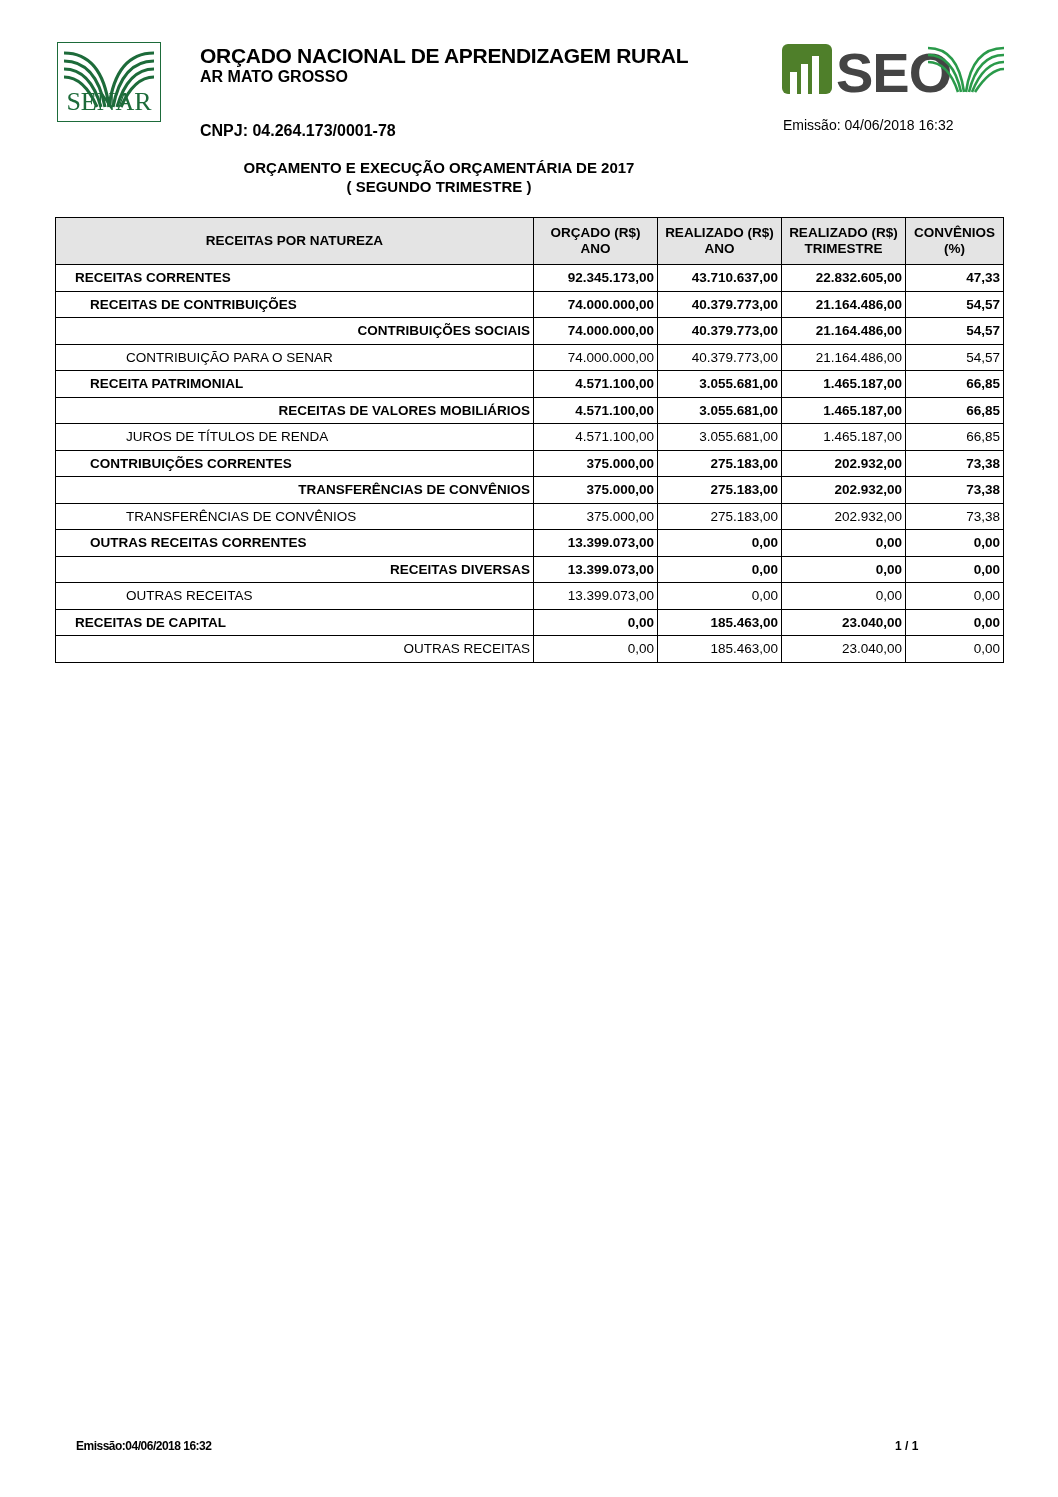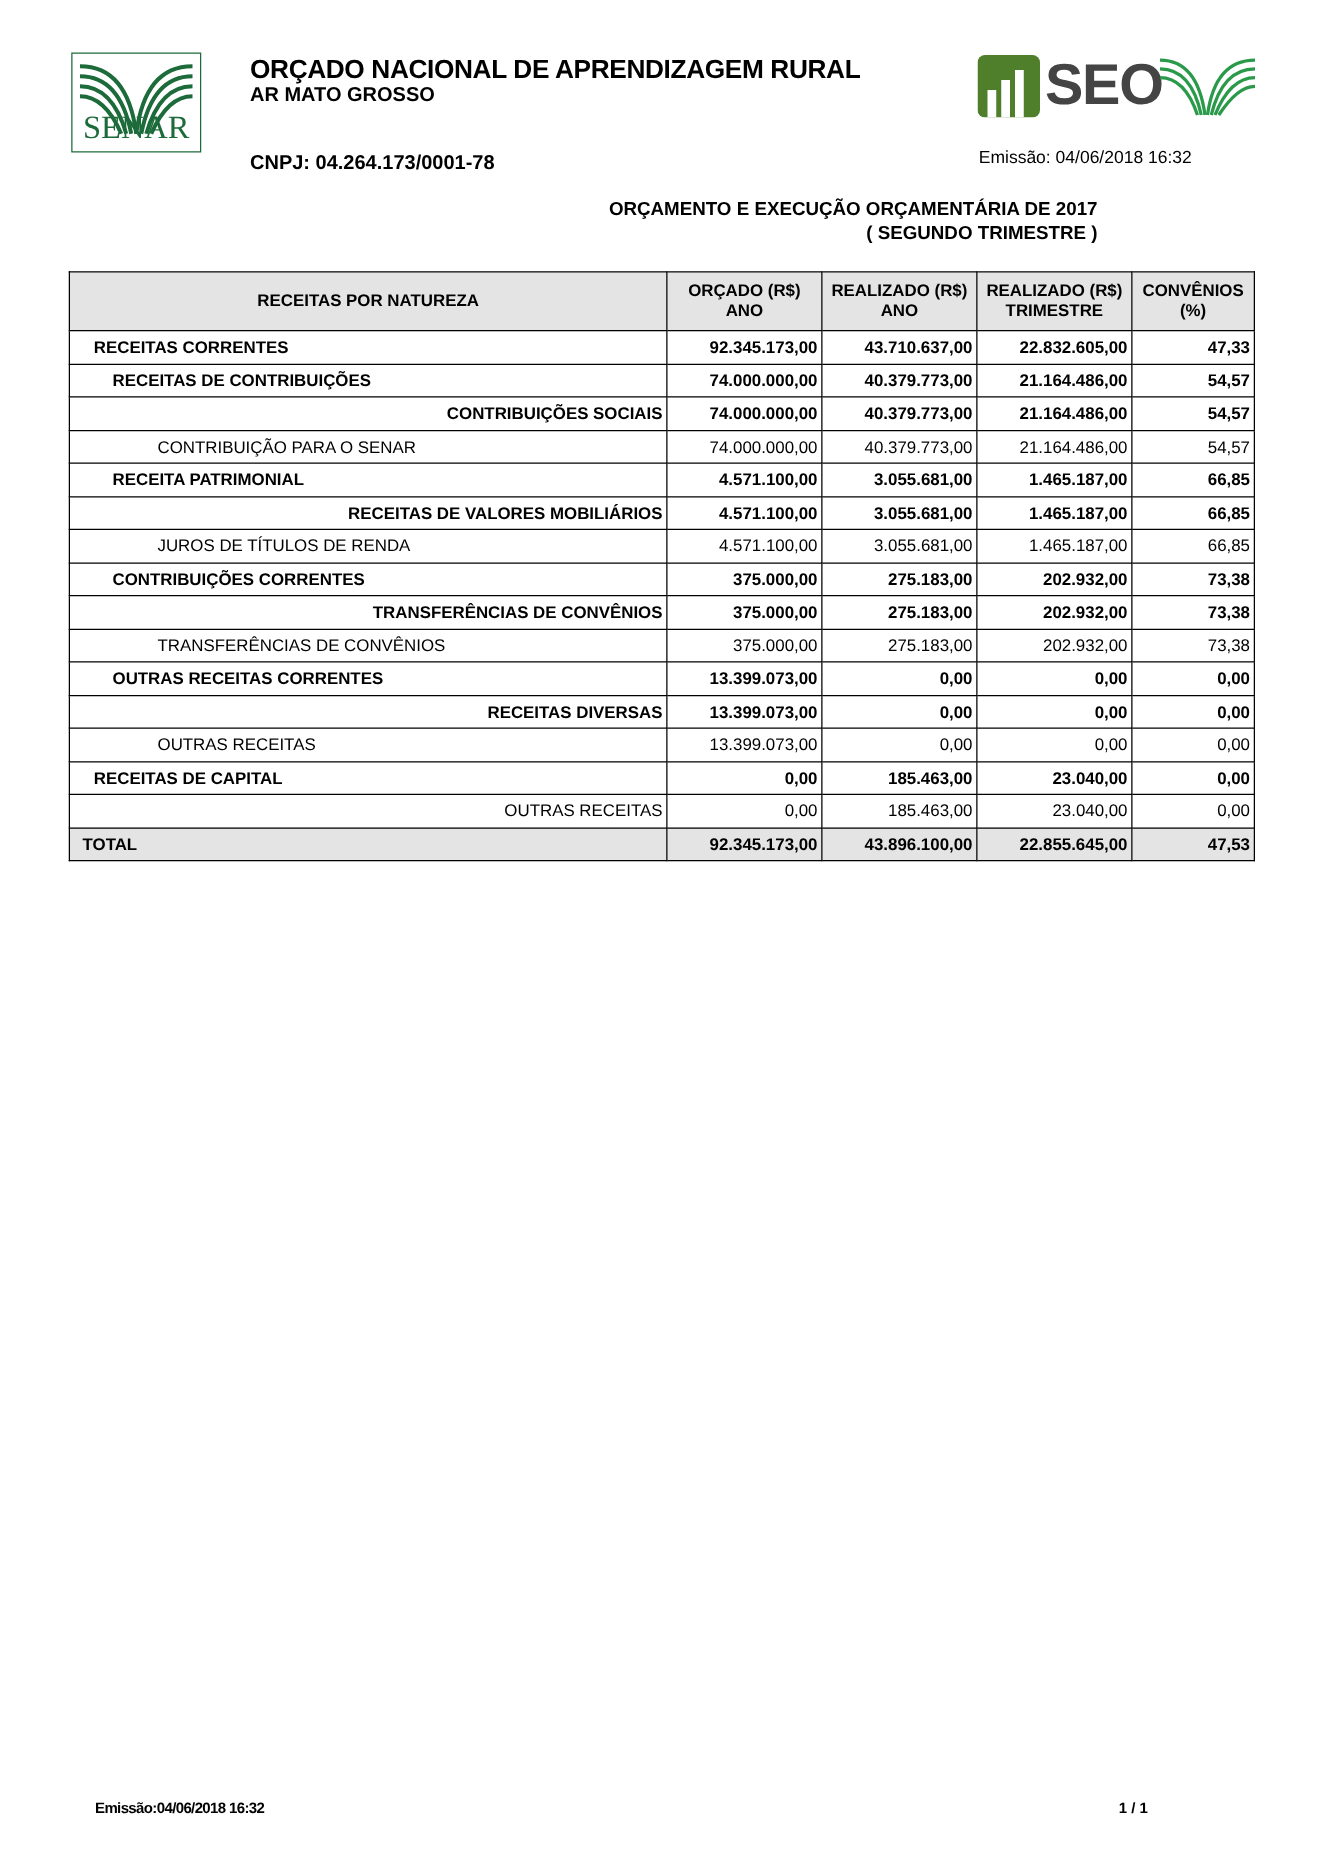--- a/index.html
+++ b/index.html
@@ -7,24 +7,24 @@
 
   .logo-senar { position: absolute; left: 57px; top: 42px; width: 104px; height: 80px; border: 1.5px solid #1d6b3a; box-sizing: border-box; background: #fff; }
   .logo-senar svg { position: absolute; left: 4px; top: 4px; }
   .logo-senar .senar-text { position: absolute; left: 0; right: 0; bottom: 4px; text-align: center; font-family: "Liberation Serif", serif; font-size: 26px; color: #1d6b3a; letter-spacing: 0px; }
 
   .org-title { position: absolute; left: 200px; top: 44px; font-size: 21px; font-weight: bold; letter-spacing: -0.3px; }
   .org-sub { position: absolute; left: 200px; top: 68px; font-size: 16px; font-weight: bold; }
   .org-cnpj { position: absolute; left: 200px; top: 122px; font-size: 16px; font-weight: bold; }
 
   .logo-seo { position: absolute; left: 782px; top: 44px; width: 222px; height: 52px; }
-  .logo-seo .seo-text { position: absolute; left: 54px; top: -4px; font-size: 46px; font-weight: bold; color: #444; letter-spacing: -1px; }
+  .logo-seo .seo-text { position: absolute; left: 54px; top: -4px; font-size: 56px; font-weight: bold; color: #444; letter-spacing: -1px; }
   .emissao { position: absolute; left: 783px; top: 117px; font-size: 14px; }
 
-  .report-title { position: absolute; left: 0; width: 878px; top: 158px; text-align: right; font-size: 15px; font-weight: bold; line-height: 19px; }
+  .report-title { position: absolute; left: 0; width: 878px; top: 158px; text-align: center; font-size: 15px; font-weight: bold; line-height: 19px; }
 
   table.budget { position: absolute; left: 55px; top: 217px; width: 948px; border-collapse: collapse; table-layout: fixed; }
   table.budget th, table.budget td { border: 1.5px solid #000; height: 26.5px; padding: 0 3px; font-size: 13.5px; box-sizing: border-box; }
   table.budget th { background: #e4e4e4; font-weight: bold; text-align: center; height: 47px; line-height: 16px; font-size: 13.5px; }
   table.budget td.num { text-align: right; font-weight: bold; }
   table.budget td.num.plain { font-weight: normal; }
   table.budget tr.bold td.label { font-weight: bold; }
   table.budget tr.total td { background: #e4e4e4; font-weight: bold; }
   .lvl0 { padding-left: 19px !important; }
   .lvl1 { padding-left: 34px !important; }
@@ -202,24 +202,17 @@
       <td class="num">23.040,00</td>
       <td class="num">0,00</td>
     </tr>
     <tr>
       <td class="label lvl2">OUTRAS RECEITAS</td>
       <td class="num plain">0,00</td>
       <td class="num plain">185.463,00</td>
       <td class="num plain">23.040,00</td>
       <td class="num plain">0,00</td>
     </tr>
-    <tr class="total">
-      <td class="label lvlT">TOTAL</td>
-      <td class="num">92.345.173,00</td>
-      <td class="num">43.896.100,00</td>
-      <td class="num">22.855.645,00</td>
-      <td class="num">47,53</td>
-    </tr>
   </tbody>
 </table>
 
 <div class="footer-left">Emissão:04/06/2018 16:32</div>
 <div class="footer-right">1 / 1</div>
 
 </body></html>

